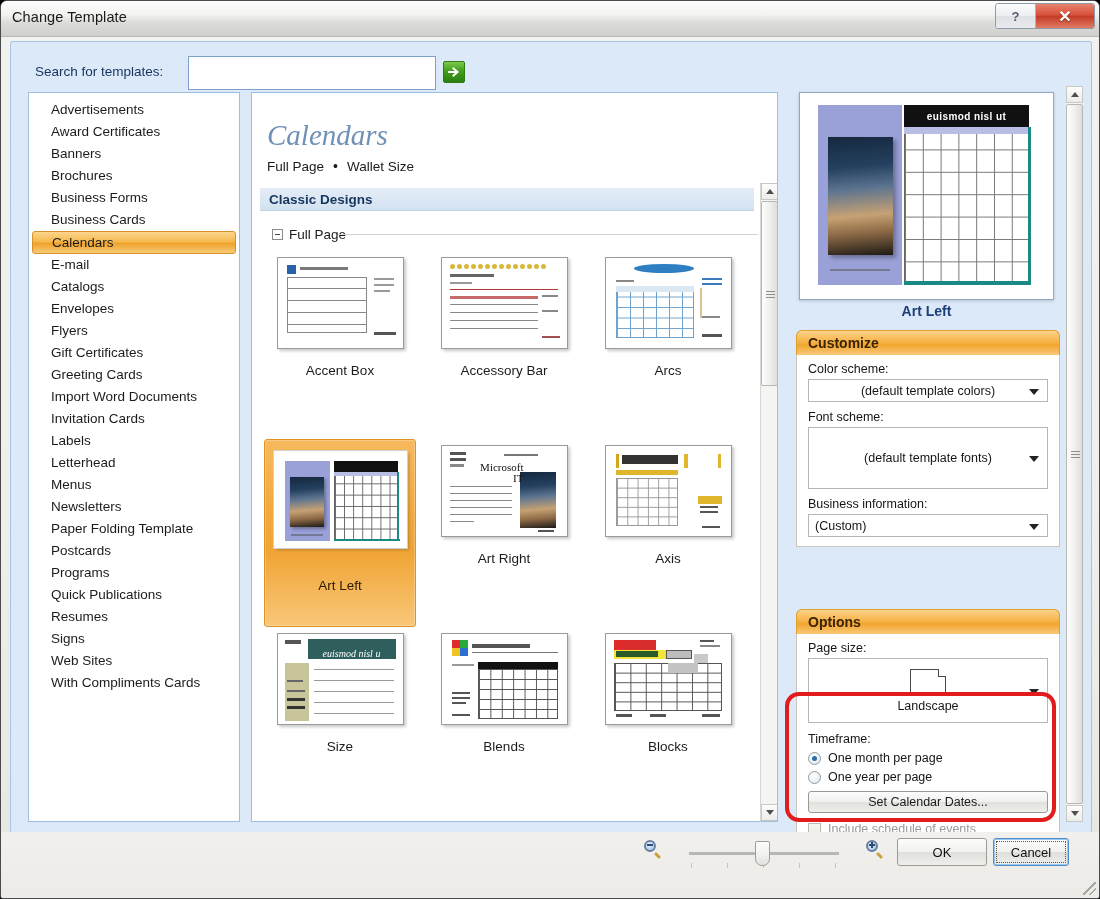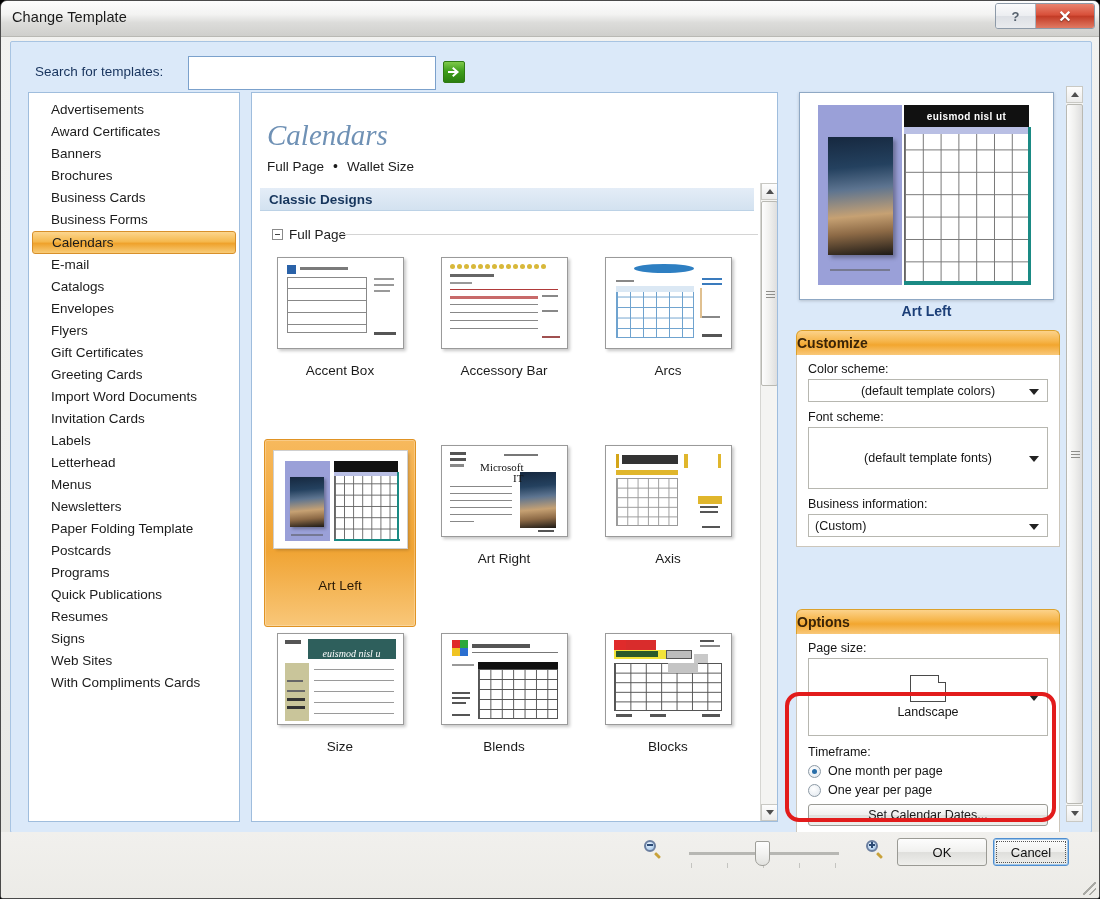--- a/index.html
+++ b/index.html
@@ -288,21 +288,21 @@
   }
 
   .panel-group { position: absolute; left: 6px; width: 264px; }
   .panel-head {
     height: 25px;
     background: linear-gradient(180deg,#fcd28a 0%,#f6b64c 42%,#f2a62f 58%,#f9c879 100%);
     border: 1px solid #dca12c;
     border-bottom: none;
     border-radius: 6px 6px 0 0;
     font-size: 14px; font-weight: bold; color: #3a2408;
-    line-height: 24px; 
+    line-height: 24px; padding-left: 11px;
   }
   .panel-body {
     background: #fff;
     border: 1px solid #ccc6bb;
     border-top: none;
     padding: 7px 11px 9px 11px;
   }
   .field-label {
     font-size: 12.5px; color: #151515;
     margin-bottom: 3px;
@@ -322,21 +322,21 @@
     position: absolute; right: 8px; top: 50%; margin-top: -2px;
     width:0;height:0;
     border-left:5px solid transparent;border-right:5px solid transparent;
     border-top:6px solid #222;
   }
   .combo.left-text { justify-content: flex-start; padding-left: 6px; }
 
   .pagesize-box {
     border: 1px solid #b7b7b0;
     background:#fff;
-    height: 78px;
+    height: 65px;
     position: relative;
     display:flex; flex-direction:column;
     align-items:center; justify-content:center;
     margin-bottom: 6px;
     text-align: center;
   }
   .page-icon {
     width: 36px; height: 27px;
     border: 1px solid #4a4a4a;
     background: #fff;
@@ -499,22 +499,22 @@
           <path d="M2 7 H9 M6.5 3.5 L10.5 7 L6.5 10.5" stroke="#ffffff" stroke-width="2" fill="none" stroke-linecap="square"></path>
         </svg>
       </div>
     </div>
 
     <div id="category-list">
         <div class="cat-item">Advertisements</div>
         <div class="cat-item">Award Certificates</div>
         <div class="cat-item">Banners</div>
         <div class="cat-item">Brochures</div>
+        <div class="cat-item">Business Forms</div>
         <div class="cat-item">Business Cards</div>
-        <div class="cat-item">Business Forms</div>
         <div class="cat-item selected">Calendars</div>
         <div class="cat-item">E-mail</div>
         <div class="cat-item">Catalogs</div>
         <div class="cat-item">Envelopes</div>
         <div class="cat-item">Flyers</div>
         <div class="cat-item">Gift Certificates</div>
         <div class="cat-item">Greeting Cards</div>
         <div class="cat-item">Import Word Documents</div>
         <div class="cat-item">Invitation Cards</div>
         <div class="cat-item">Labels</div>

